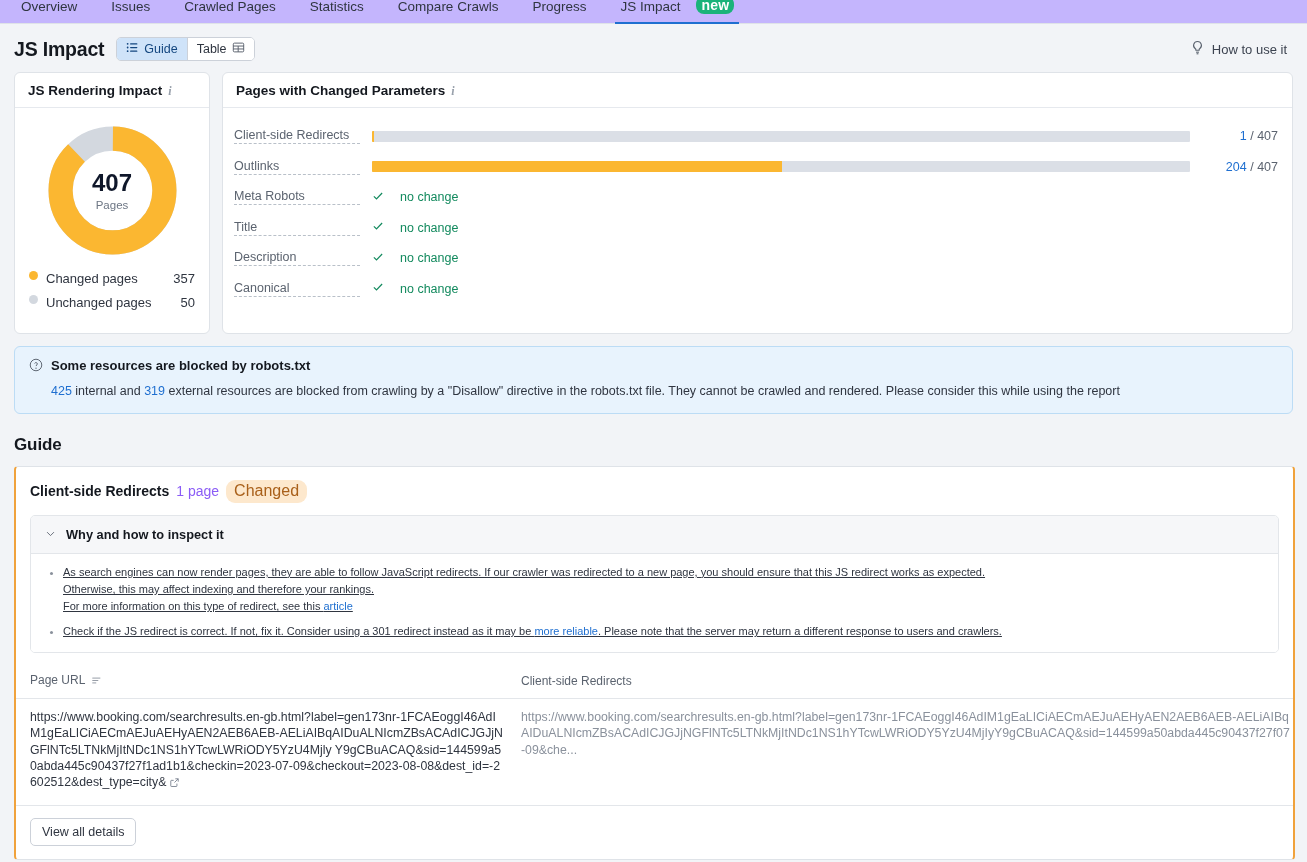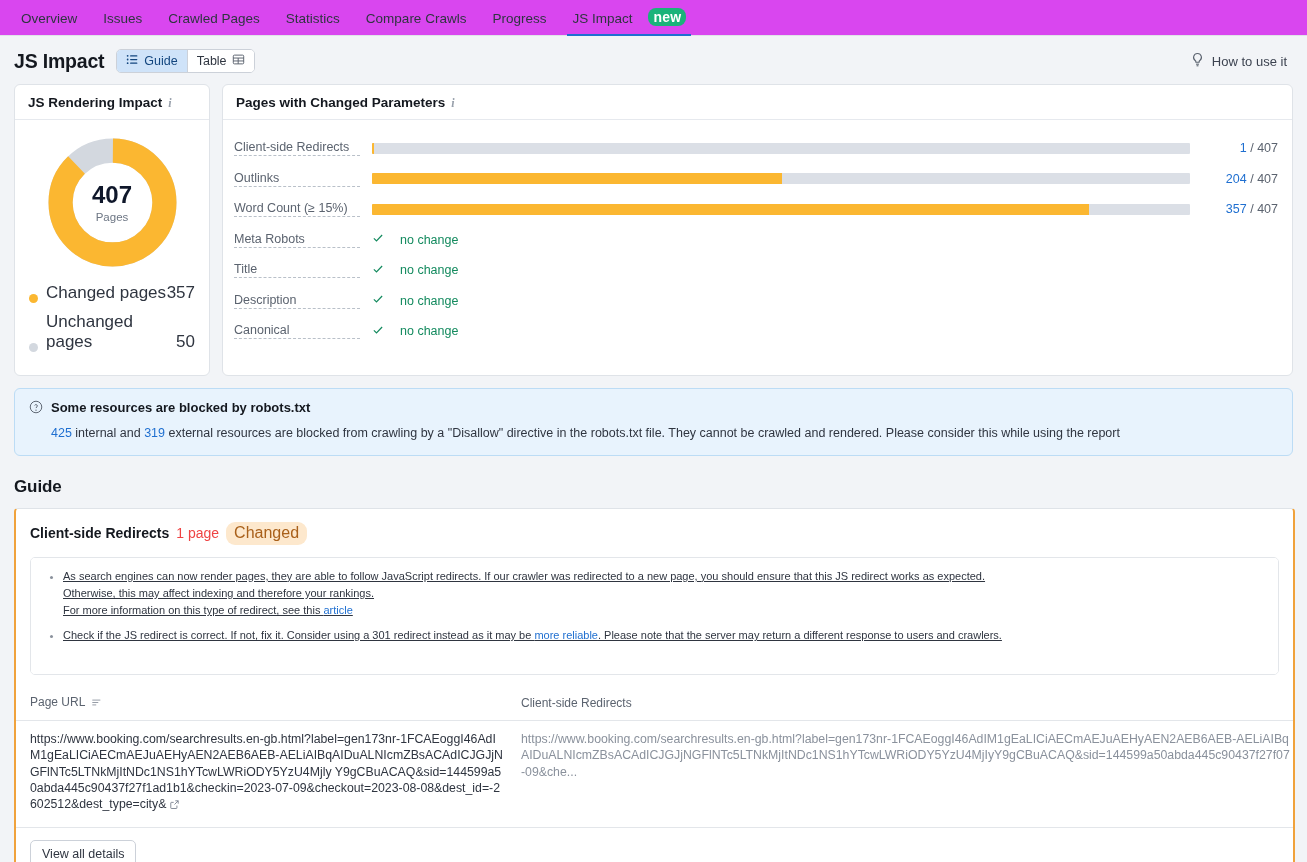--- a/index.html
+++ b/index.html
@@ -9,27 +9,27 @@
     height: 862px;
     background: #f2f4f7;
     font-family: "Liberation Sans", sans-serif;
     color: #212529;
     overflow: hidden;
     -webkit-font-smoothing: antialiased;
   }
 
   
   .topnav {
-    height: 36px;
-    background: #d946ef;
+    height: 24px;
+    background: #c4b5fd;
     border-bottom: 1px solid #dfe3e8;
     display: flex;
     align-items: flex-end;
     padding: 0 12px;
-    gap: 8px;
+    gap: 16px;
   }
   .nav-item {
     font-size: 13.5px;
     color: #2f3540;
     padding: 0 9px 9px 9px;
     line-height: 14px;
     cursor: pointer;
     position: relative;
     white-space: nowrap;
   }
@@ -139,22 +139,22 @@
   .donut { position: relative; width: 137px; height: 137px; }
   .donut-center {
     position: absolute; inset: 0;
     display: flex; flex-direction: column;
     align-items: center; justify-content: center;
   }
   .donut-total { font-size: 24px; font-weight: bold; color: #0f172a; line-height: 1; }
   .donut-sub { font-size: 11.5px; color: #6d7684; margin-top: 4px; }
   .legend { padding: 6px 14px 14px 14px; }
   .legend-row {
-    display: flex; align-items: flex-end;
-    font-size: 17px; color: #2f3540;
+    display: flex; align-items: flex-start;
+    font-size: 13px; color: #2f3540;
     margin-bottom: 9px;
   }
   .legend-dot { width: 9px; height: 9px; border-radius: 50%; margin-right: 8px; flex: 0 0 9px; }
   .legend-val { margin-left: auto; color: #2f3540; }
 
   
   .params-card { flex: 1 1 auto; }
   .params-body { padding: 13px 14px 14px 11px; }
   .param-row {
     display: flex;
@@ -234,21 +234,21 @@
     border-left: 2px solid #f0a23c;
     border-right: 2px solid #f0a23c;
     border-radius: 4px;
     overflow: hidden;
   }
   .guide-card-head {
     display: flex; align-items: center; gap: 7px;
     padding: 13px 14px 12px 14px;
     font-size: 14px; font-weight: bold; color: #14181f;
   }
-  .pages-link { color: #ef4444; font-weight: normal; cursor: pointer; }
+  .pages-link { color: #8b5cf6; font-weight: normal; cursor: pointer; }
   .chip {
     background: #fde8cd;
     color: #a9601a;
     font-size: 16px;
     border-radius: 9px;
     padding: 2px 8px 3px 8px;
     font-weight: normal;
   }
   .accordion {
     margin: 0 14px;
@@ -263,21 +263,21 @@
     font-size: 12.8px; font-weight: bold; color: #14181f;
     border-bottom: 1px solid #e3e6ea;
     cursor: pointer;
   }
   .acc-body { padding: 10px 14px 12px 14px; background: #fff; }
   .acc-body ul { margin: 0; padding: 0 0 0 18px; }
   .acc-body li {
     font-size: 11px; color: #2f3540;
     line-height: 1.55; margin-bottom: 8px; text-decoration: underline;
   }
-  .acc-body li:last-child { margin-bottom: 18px; }
+  .acc-body li:last-child { margin-bottom: 0; }
   .acc-body li::marker { color: #8a919c; font-size: 11px; }
 
   table.tbl { width: 100%; border-collapse: collapse; table-layout: fixed; margin-top: 20px; }
   table.tbl th {
     text-align: left;
     font-size: 12px; font-weight: normal; color: #5b636f;
     padding: 0 0 9px 0;
     border-bottom: 1px solid #e3e6ea;
   }
   table.tbl th:first-child { padding-left: 14px; }
@@ -415,27 +415,20 @@
           <div class="param-count"><b>1</b> <span>/ 407</span></div>
         </div>
         <div class="param-row">
           <div class="param-label">Outlinks</div>
           <div class="param-bar">
             <span style="width: 50.1%;"></span>
           </div>
           <div class="param-count"><b>204</b> <span>/ 407</span></div>
         </div>
         <div class="param-row">
-          <div class="param-label">Word Count (≥ 15%)</div>
-          <div class="param-bar">
-            <span style="width: 87.7%;"></span>
-          </div>
-          <div class="param-count"><b>357</b> <span>/ 407</span></div>
-        </div>
-        <div class="param-row">
           <div class="param-label">Meta Robots</div>
           <div class="no-change">
             <span><svg width="12" height="12" viewBox="0 0 16 16">
                 <polyline points="2.5,8.5 6,12 13.5,4" fill="none" stroke="#138a5e" stroke-width="1.6"></polyline>
               </svg></span>
             <span>no change</span>
           </div>
         </div>
         <div class="param-row">
           <div class="param-label">Title</div>
@@ -489,20 +482,28 @@
 <div class="guide-title">Guide</div>
 
 <div class="guide-card">
   <div class="guide-card-head">
     <span>Client-side Redirects</span>
     <span class="pages-link">1 page</span>
     <span class="chip">Changed</span>
   </div>
 
   <div class="accordion">
+    <div class="acc-head">
+      <span>
+        <svg width="11" height="11" viewBox="0 0 16 16">
+            <polyline points="3,6 8,11 13,6" fill="none" stroke="#5b636f" stroke-width="1.3"></polyline>
+          </svg>
+      </span>
+      <span>Why and how to inspect it</span>
+    </div>
     <div class="acc-body">
       <ul>
         <li>
           <span>As search engines can now render pages, they are able to follow JavaScript redirects. If our crawler was redirected to a new page, you should ensure that this JS redirect works as expected.</span><br>
           <span>Otherwise, this may affect indexing and therefore your rankings.</span><br>
           <span>For more information on this type of redirect, see this </span><a class="lnk">article</a>
         </li>
         <li>
           <span>Check if the JS redirect is correct. If not, fix it. Consider using a 301 redirect instead as it may be </span><a class="lnk">more reliable</a><span>. Please note that the server may return a different response to users and crawlers.</span>
         </li>

